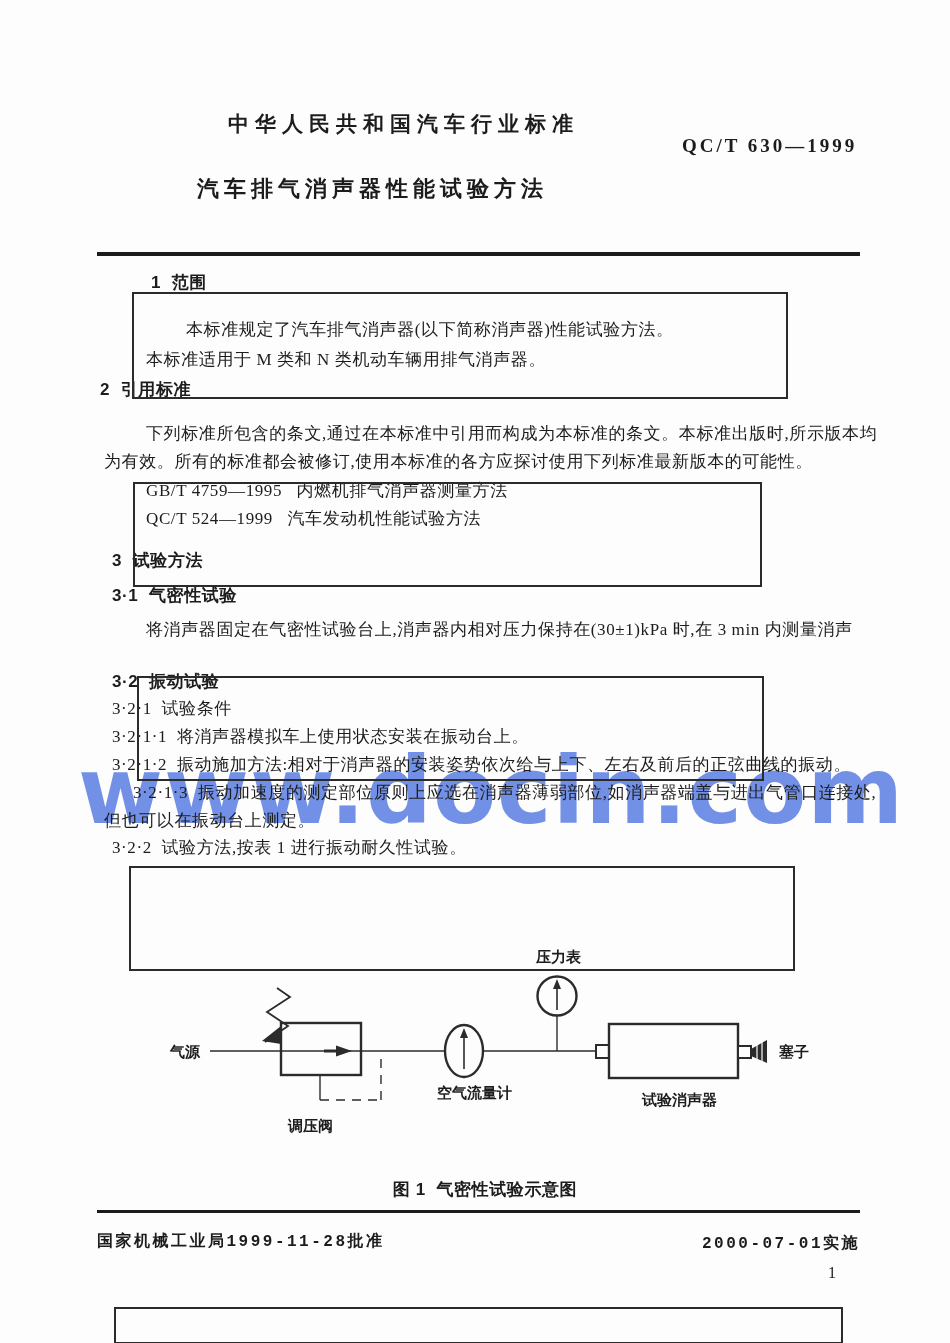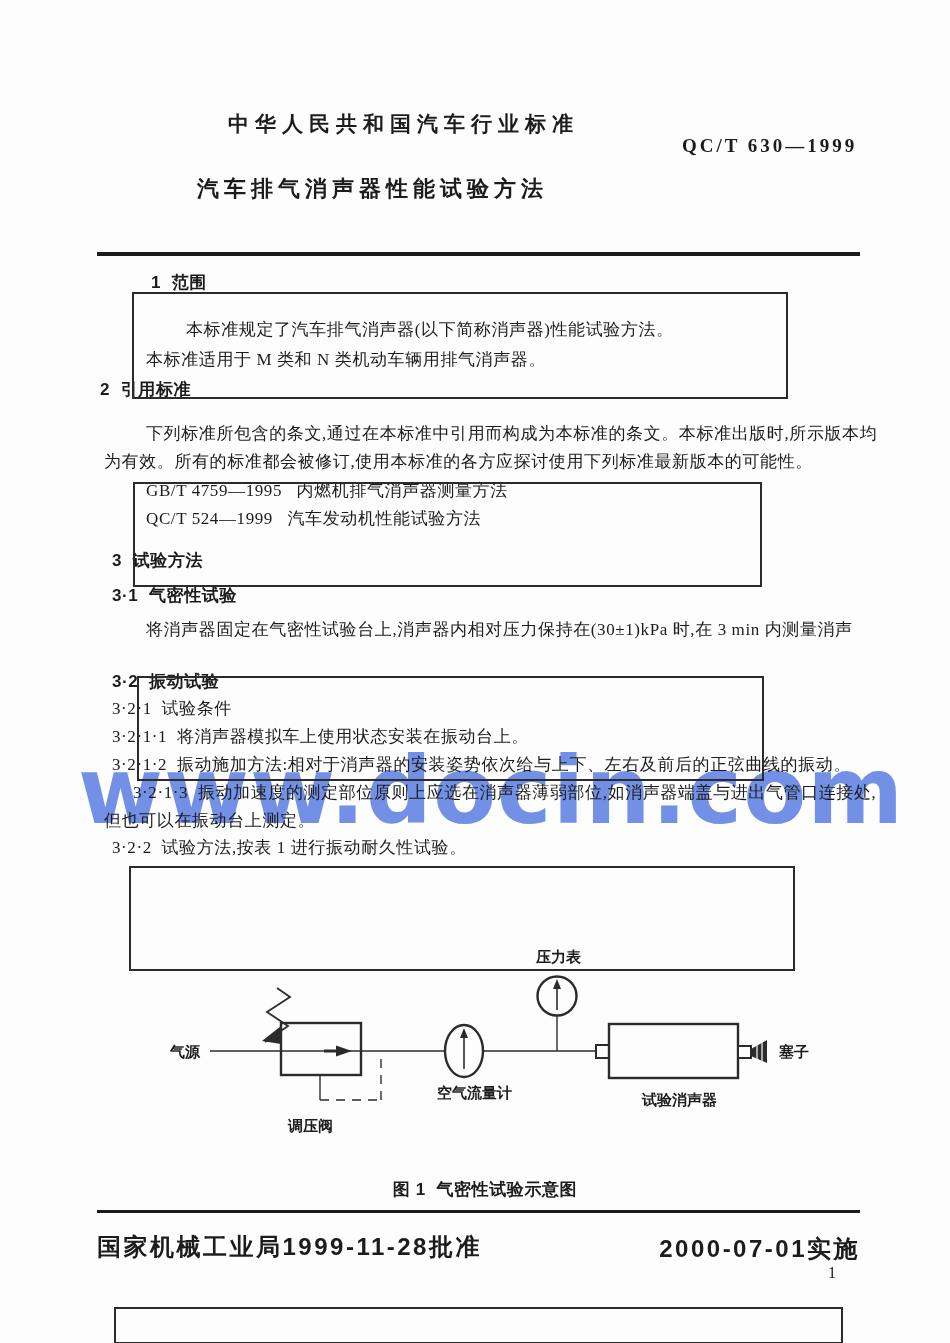--- a/index.html
+++ b/index.html
@@ -12,21 +12,21 @@
   .t{white-space:pre;font-size:17px;letter-spacing:0.6px;z-index:3;}
   .hd{font-family:"Liberation Sans", sans-serif;font-weight:bold;}
   .annot-box{position:absolute;border:2px solid #2b2b2b;z-index:4;background:transparent;}
   .rule{position:absolute;background:#1c1c1c;z-index:3;}
   .watermark{
     position:absolute;z-index:1;
     font-family:"DejaVu Sans", sans-serif;font-weight:bold;
     font-size:92px;letter-spacing:1px;opacity:.62;
   }
   .caption{font-size:17px;}
-  .footer-txt{font-size:24px;letter-spacing:2.5px;}
+  .footer-txt{font-size:16px;letter-spacing:2.5px;font-family:Liberation Mono, monospace;}
   svg text{font-family:"Liberation Sans", sans-serif;font-weight:bold;font-size:15px;fill:#1c1c1c;}
 </style>
 </head>
 <body>
 
 <div class="page">
 
   <div class="watermark" style="left:78px;top:738px;color:#1d4ed8;">www.docin.com</div>
 
   <div class="abs t hd" style="left:228px;top:110px;font-size:21px;letter-spacing:6px;">中华人民共和国汽车行业标准</div>

